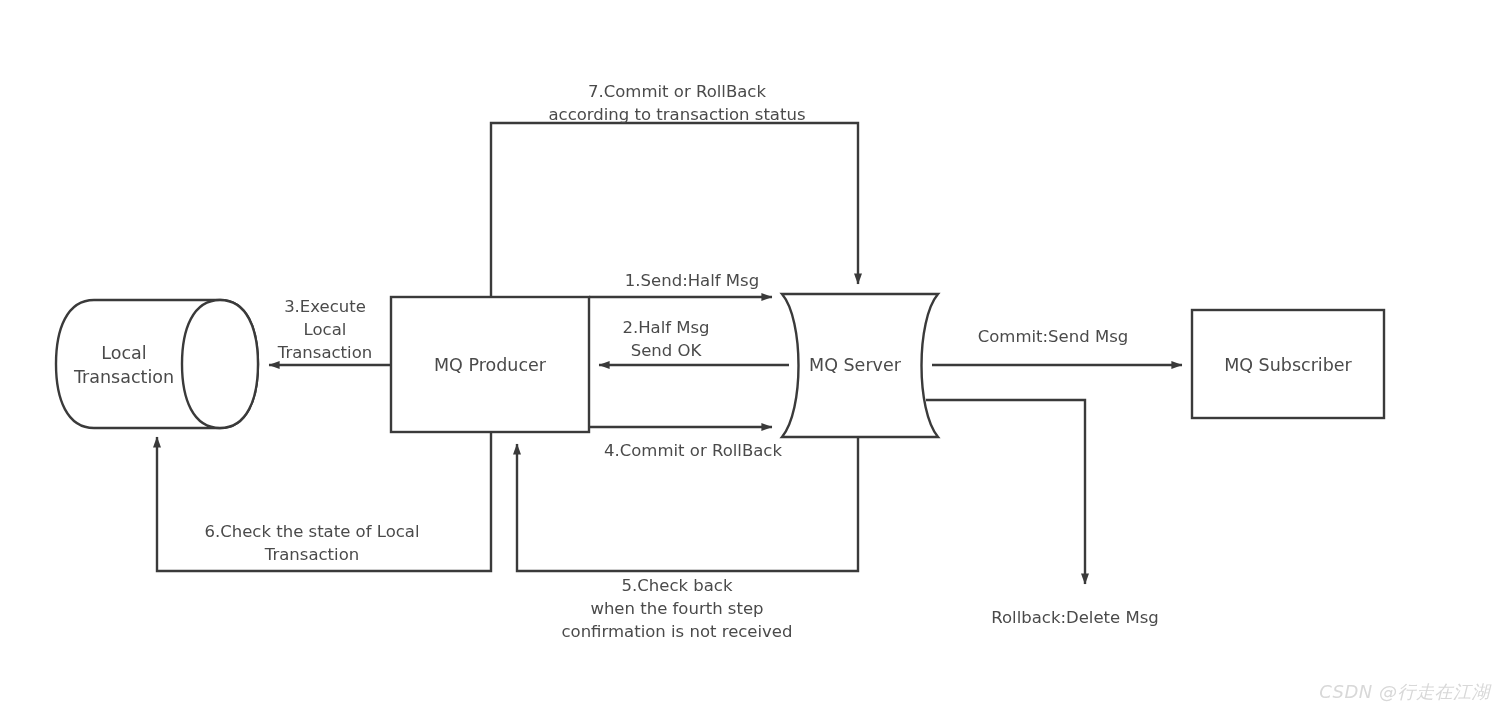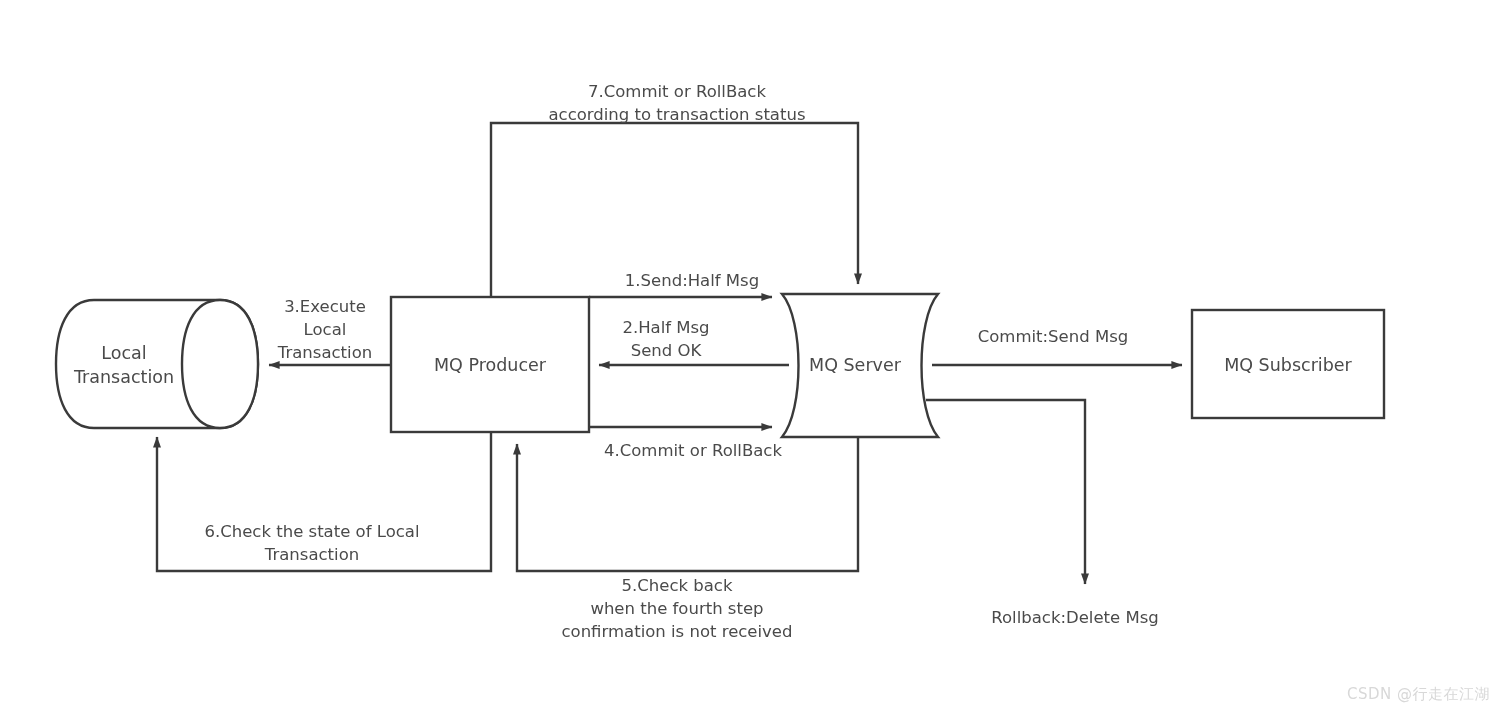--- a/index.html
+++ b/index.html
@@ -45,25 +45,26 @@
     font-family: "DejaVu Sans", "Liberation Sans", sans-serif;
     font-size: 16.5px;
     fill: #4a4a4a;
     text-anchor: middle;
   }
   .watermark {
     position: absolute;
     right: 16px;
     bottom: 10px;
     font-family: "DejaVu Sans", "Liberation Sans", sans-serif;
-    font-size: 15px;
+    font-size: 18px;
     color: #d8d8d8;
     letter-spacing: 0.5px;
     white-space: nowrap;
     user-select: none;
+    font-style: italic;
   }
 </style>
 </head>
 <body>
 
 <div id="diagram-root">
   <svg width="1506" height="714" viewBox="0 0 1506 714" xmlns="http://www.w3.org/2000/svg">
     <defs>
       <marker id="arrow" markerWidth="12" markerHeight="12" refX="10.6" refY="4" orient="auto" markerUnits="userSpaceOnUse">
         <path d="M0,0 L11,4 L0,8 z" fill="#3a3a3a"></path>

